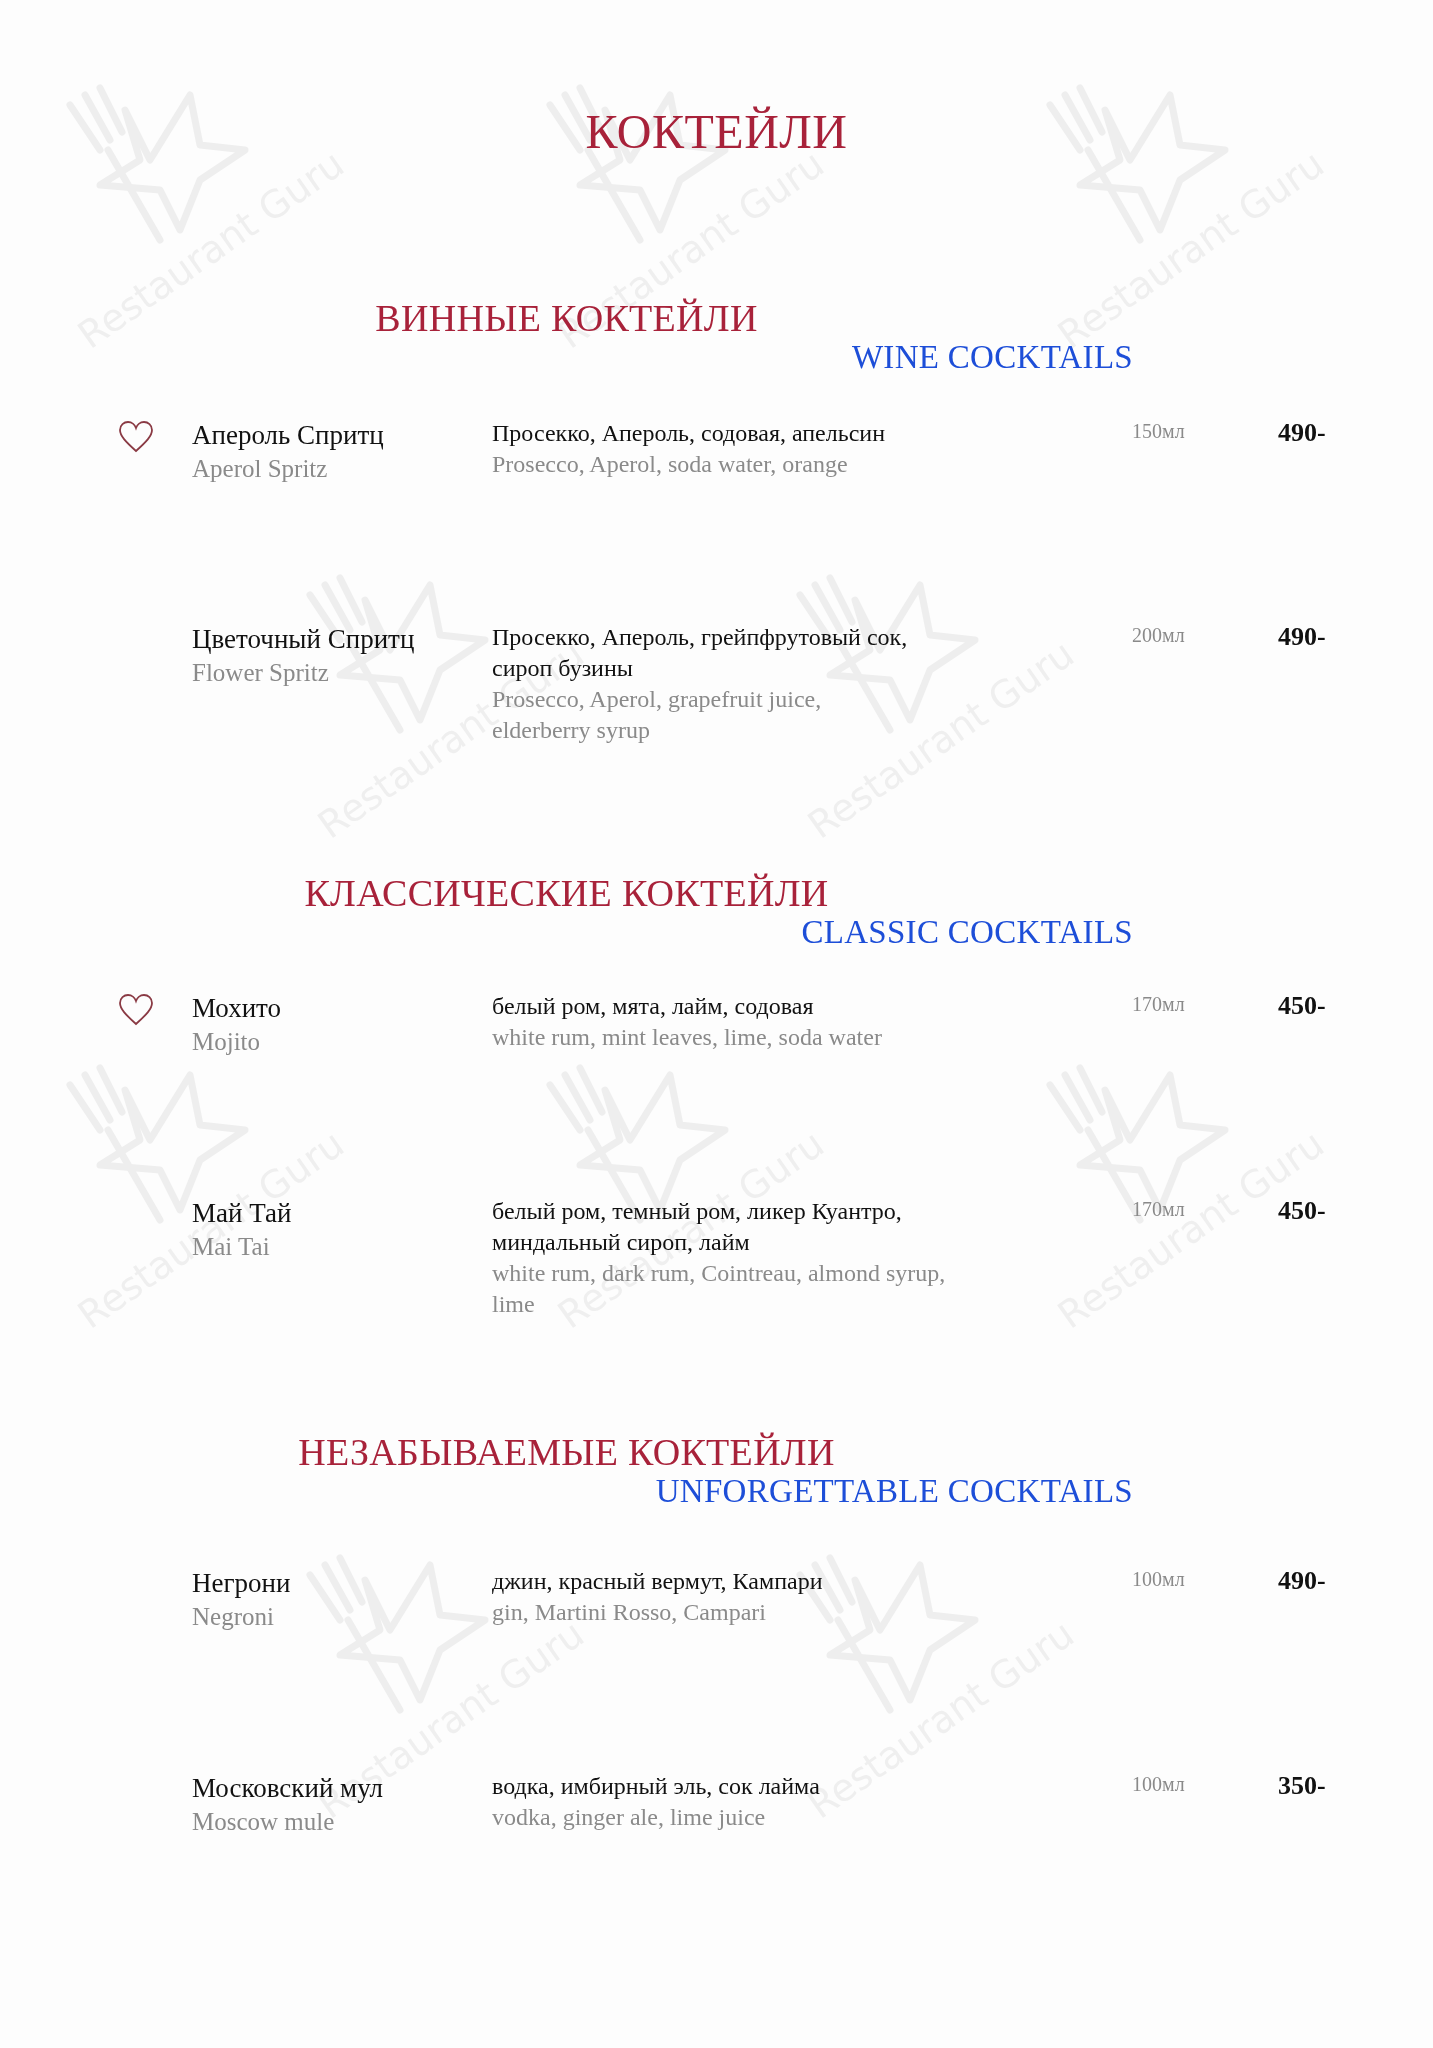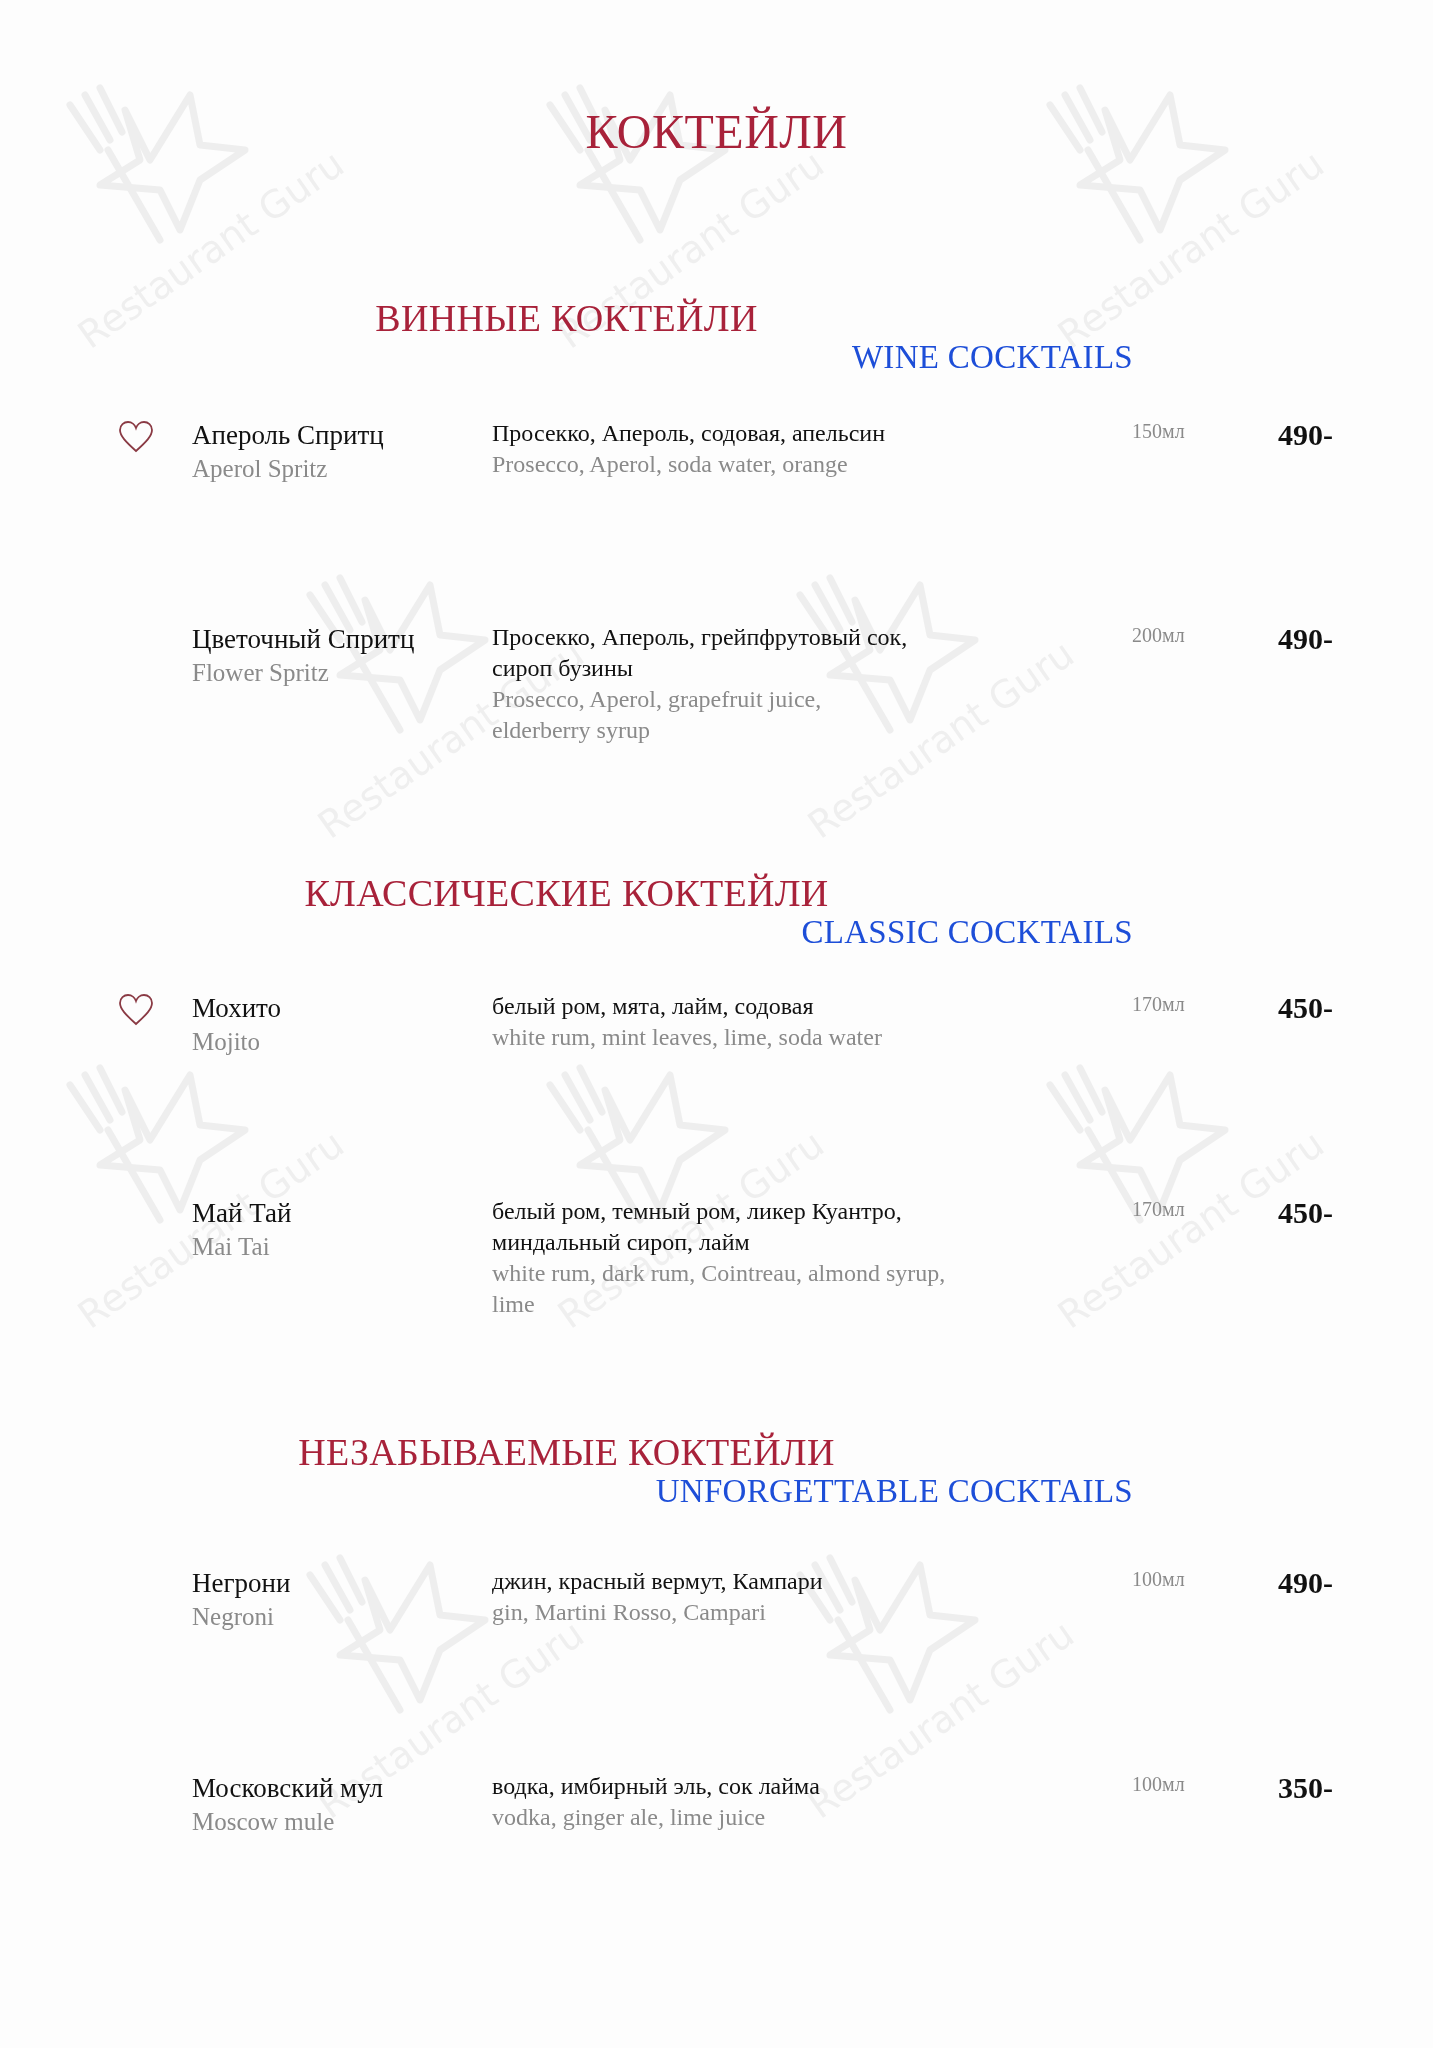--- a/index.html
+++ b/index.html
@@ -134,21 +134,21 @@
       font-family: "Liberation Serif", "DejaVu Serif", serif;
       font-size: 20px;
       color: #8a8a8a;
       white-space: nowrap;
     }
     .price {
       position: absolute;
       left: 1278px;
       top: 0;
       font-family: "Liberation Serif", "DejaVu Serif", serif;
-      font-size: 30px;
+      font-size: 26px;
       font-weight: bold;
       color: #111;
       white-space: nowrap;
     }
   </style>
 </head>
 <body>
 
 <div class="watermark-layer">
   <div class="wm" style="left:60px;top:50px">

